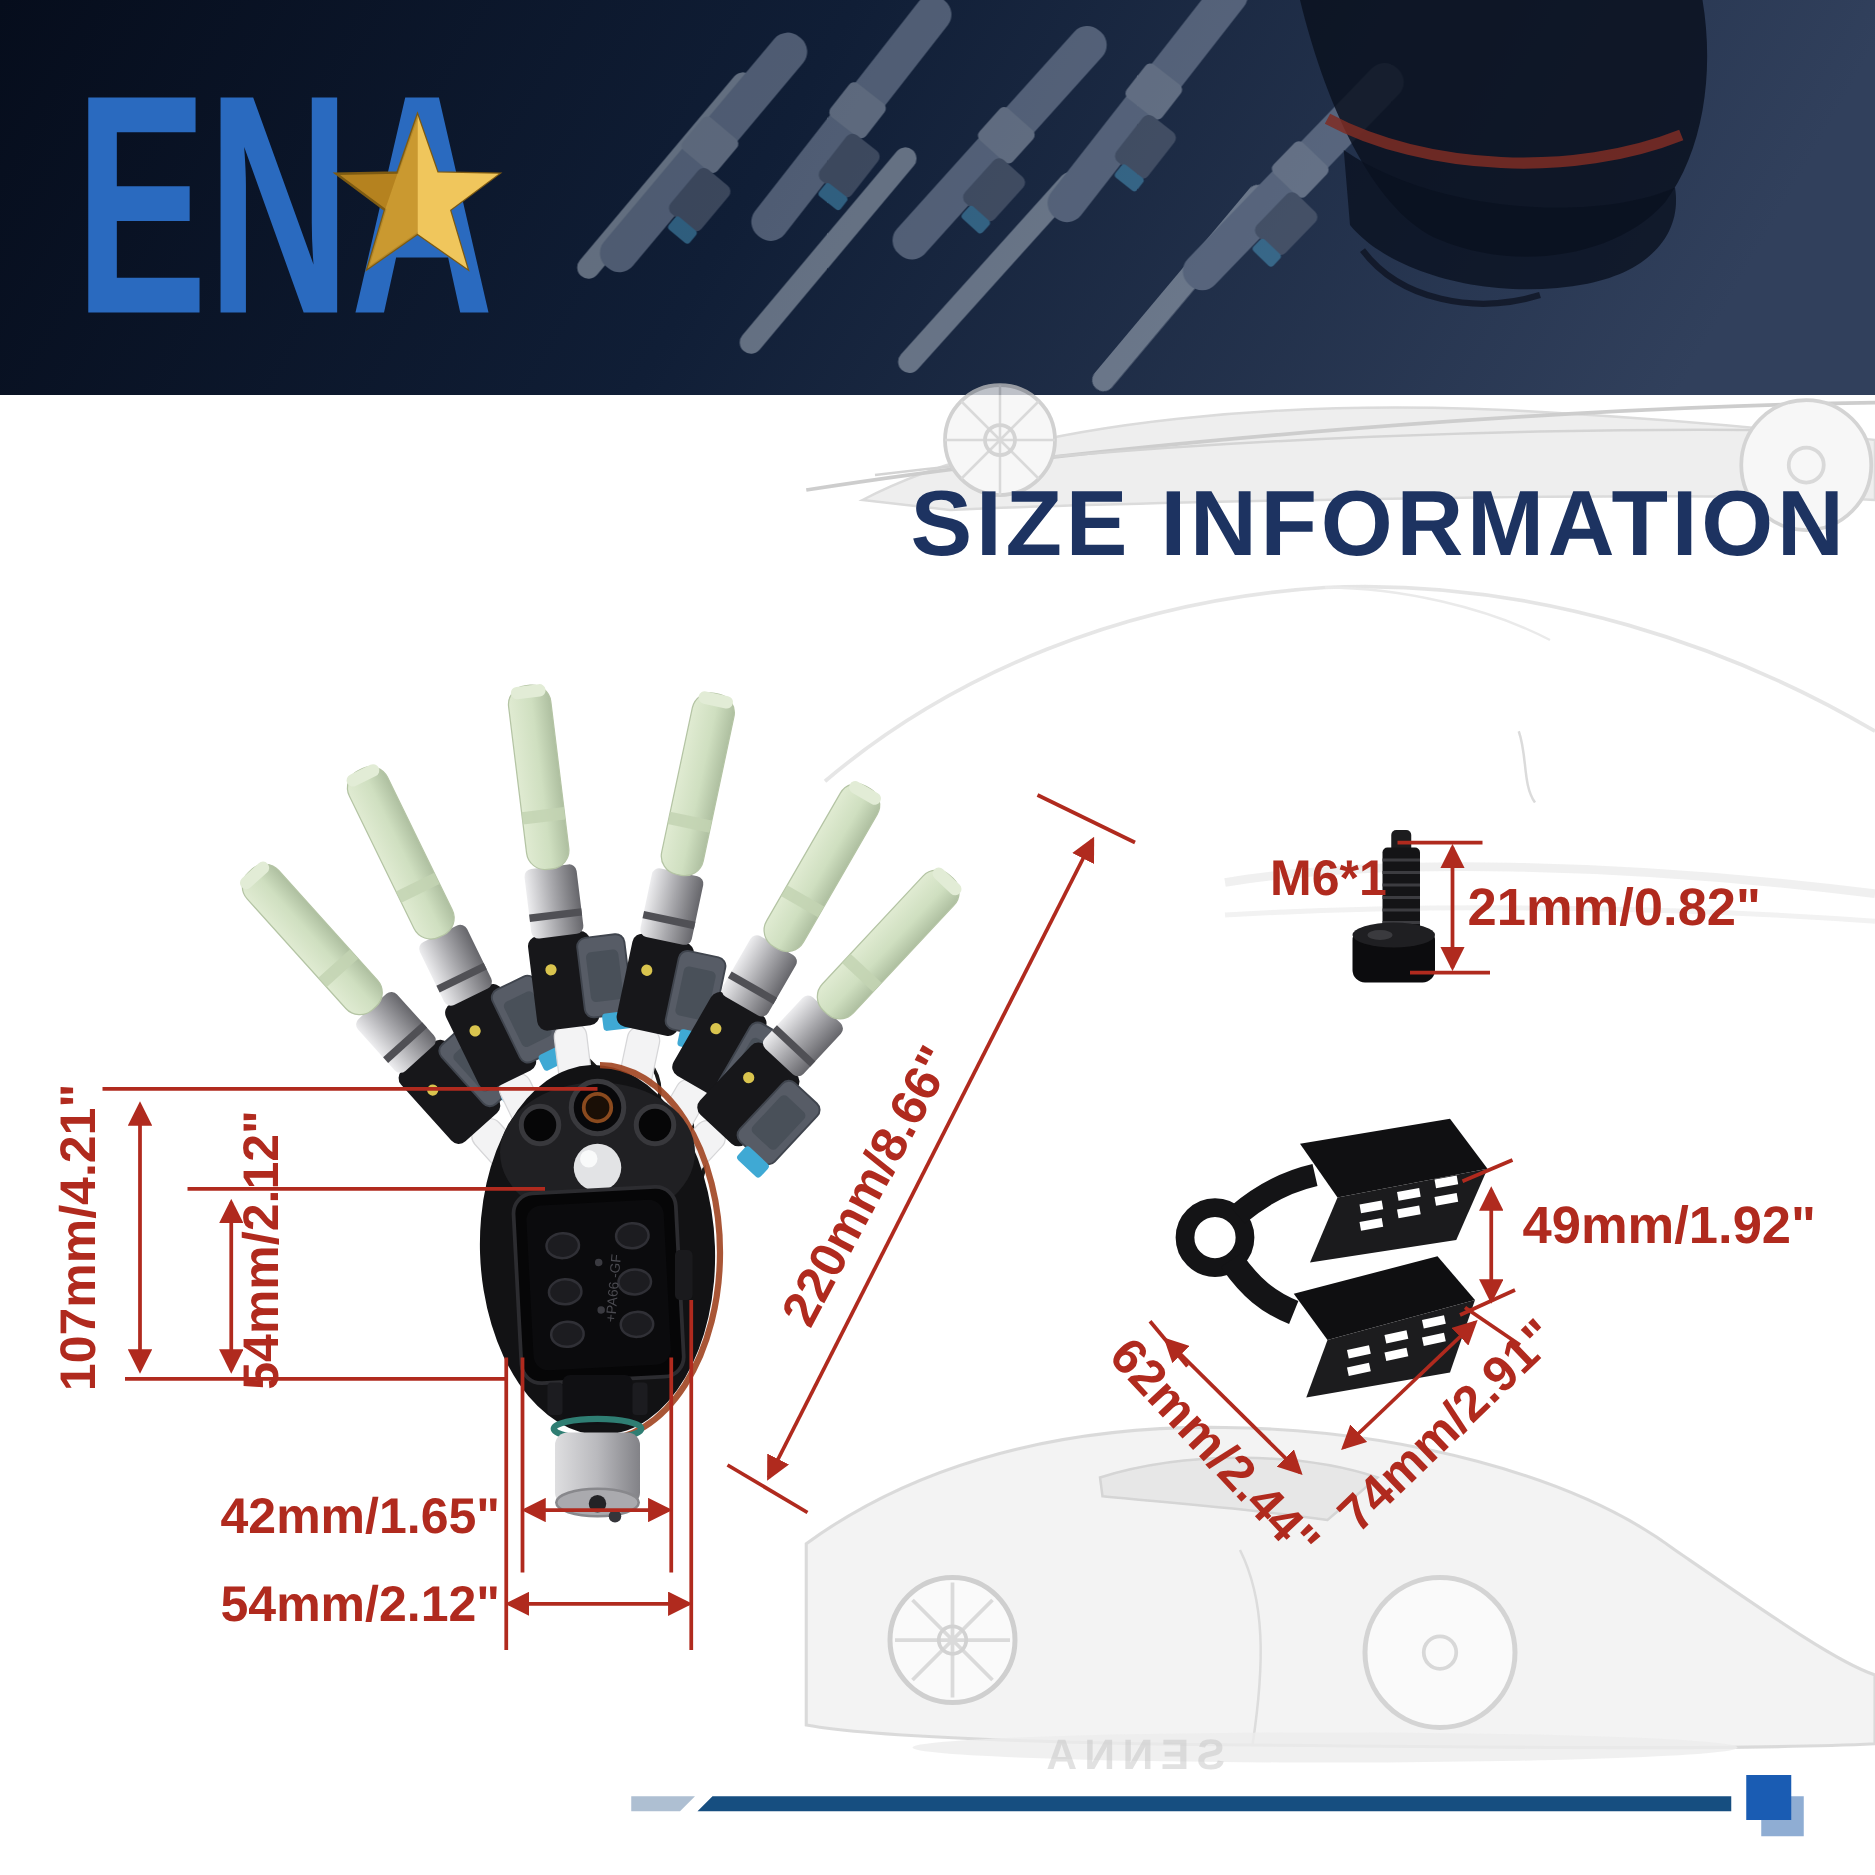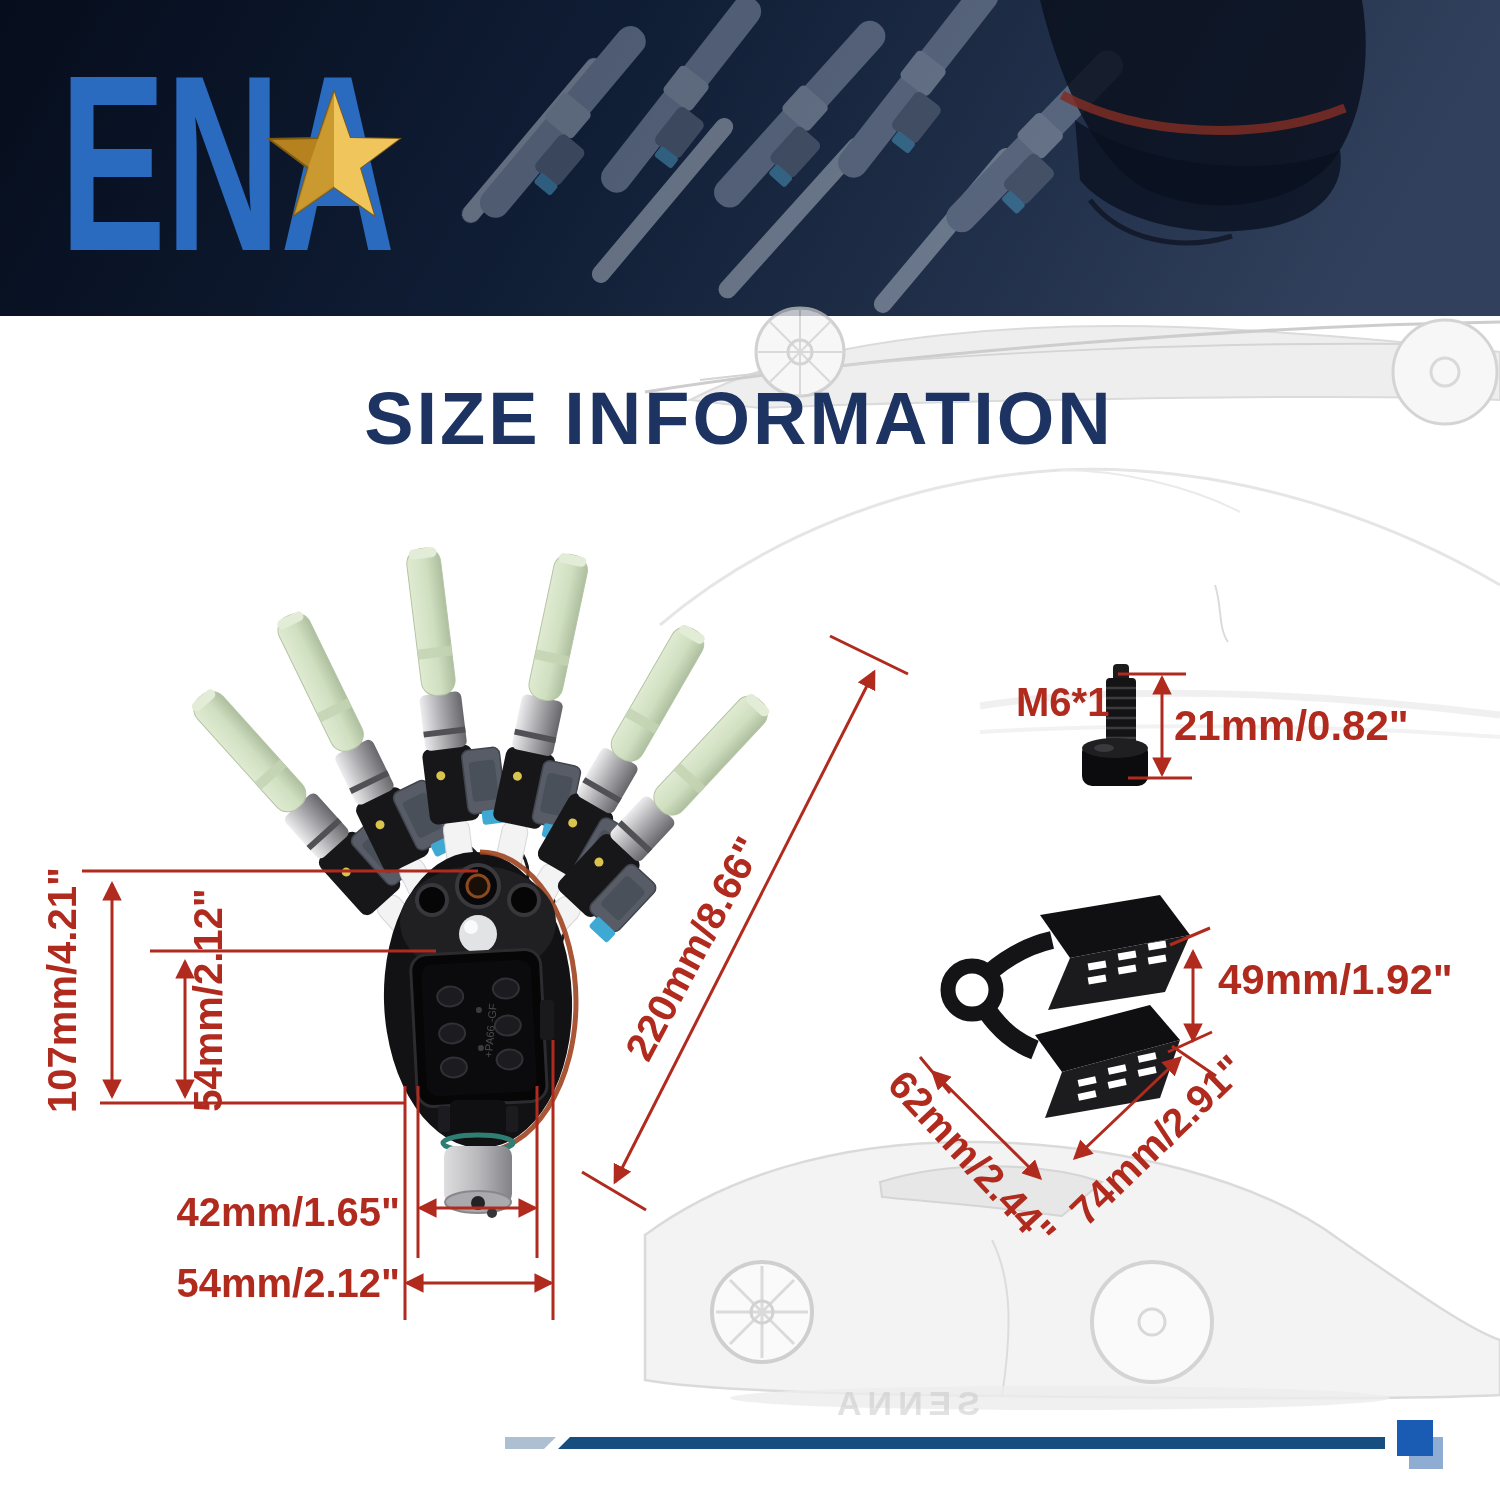--- a/index.html
+++ b/index.html
@@ -1,19 +1,19 @@
 <!DOCTYPE html>
 <html><head>
 <meta charset="utf-8">
 <style>
   html,body{margin:0;padding:0;background:#ffffff;}
   .canvas{position:relative;width:1500px;height:1500px;background:#ffffff;overflow:hidden;
           font-family:"Liberation Sans",sans-serif;}
   .scene{position:absolute;left:0;top:0;width:1500px;height:1500px;}
-  .page-title{position:absolute;left:0;top:376px;width:1478px;margin:0;text-align:center;
+  .page-title{position:absolute;left:0;top:376px;width:1478px;margin:0;text-align:right;
               font-family:"Liberation Sans",sans-serif;font-weight:bold;font-size:74px;
               letter-spacing:3px;color:#1d3361;}
   svg text{font-family:"Liberation Sans",sans-serif;}
   .dim{fill:#b02a1e;font-weight:bold;}
 </style>
 </head>
 <body>
 
 <div class="canvas">
 <svg class="scene" viewBox="0 0 1500 1500">

